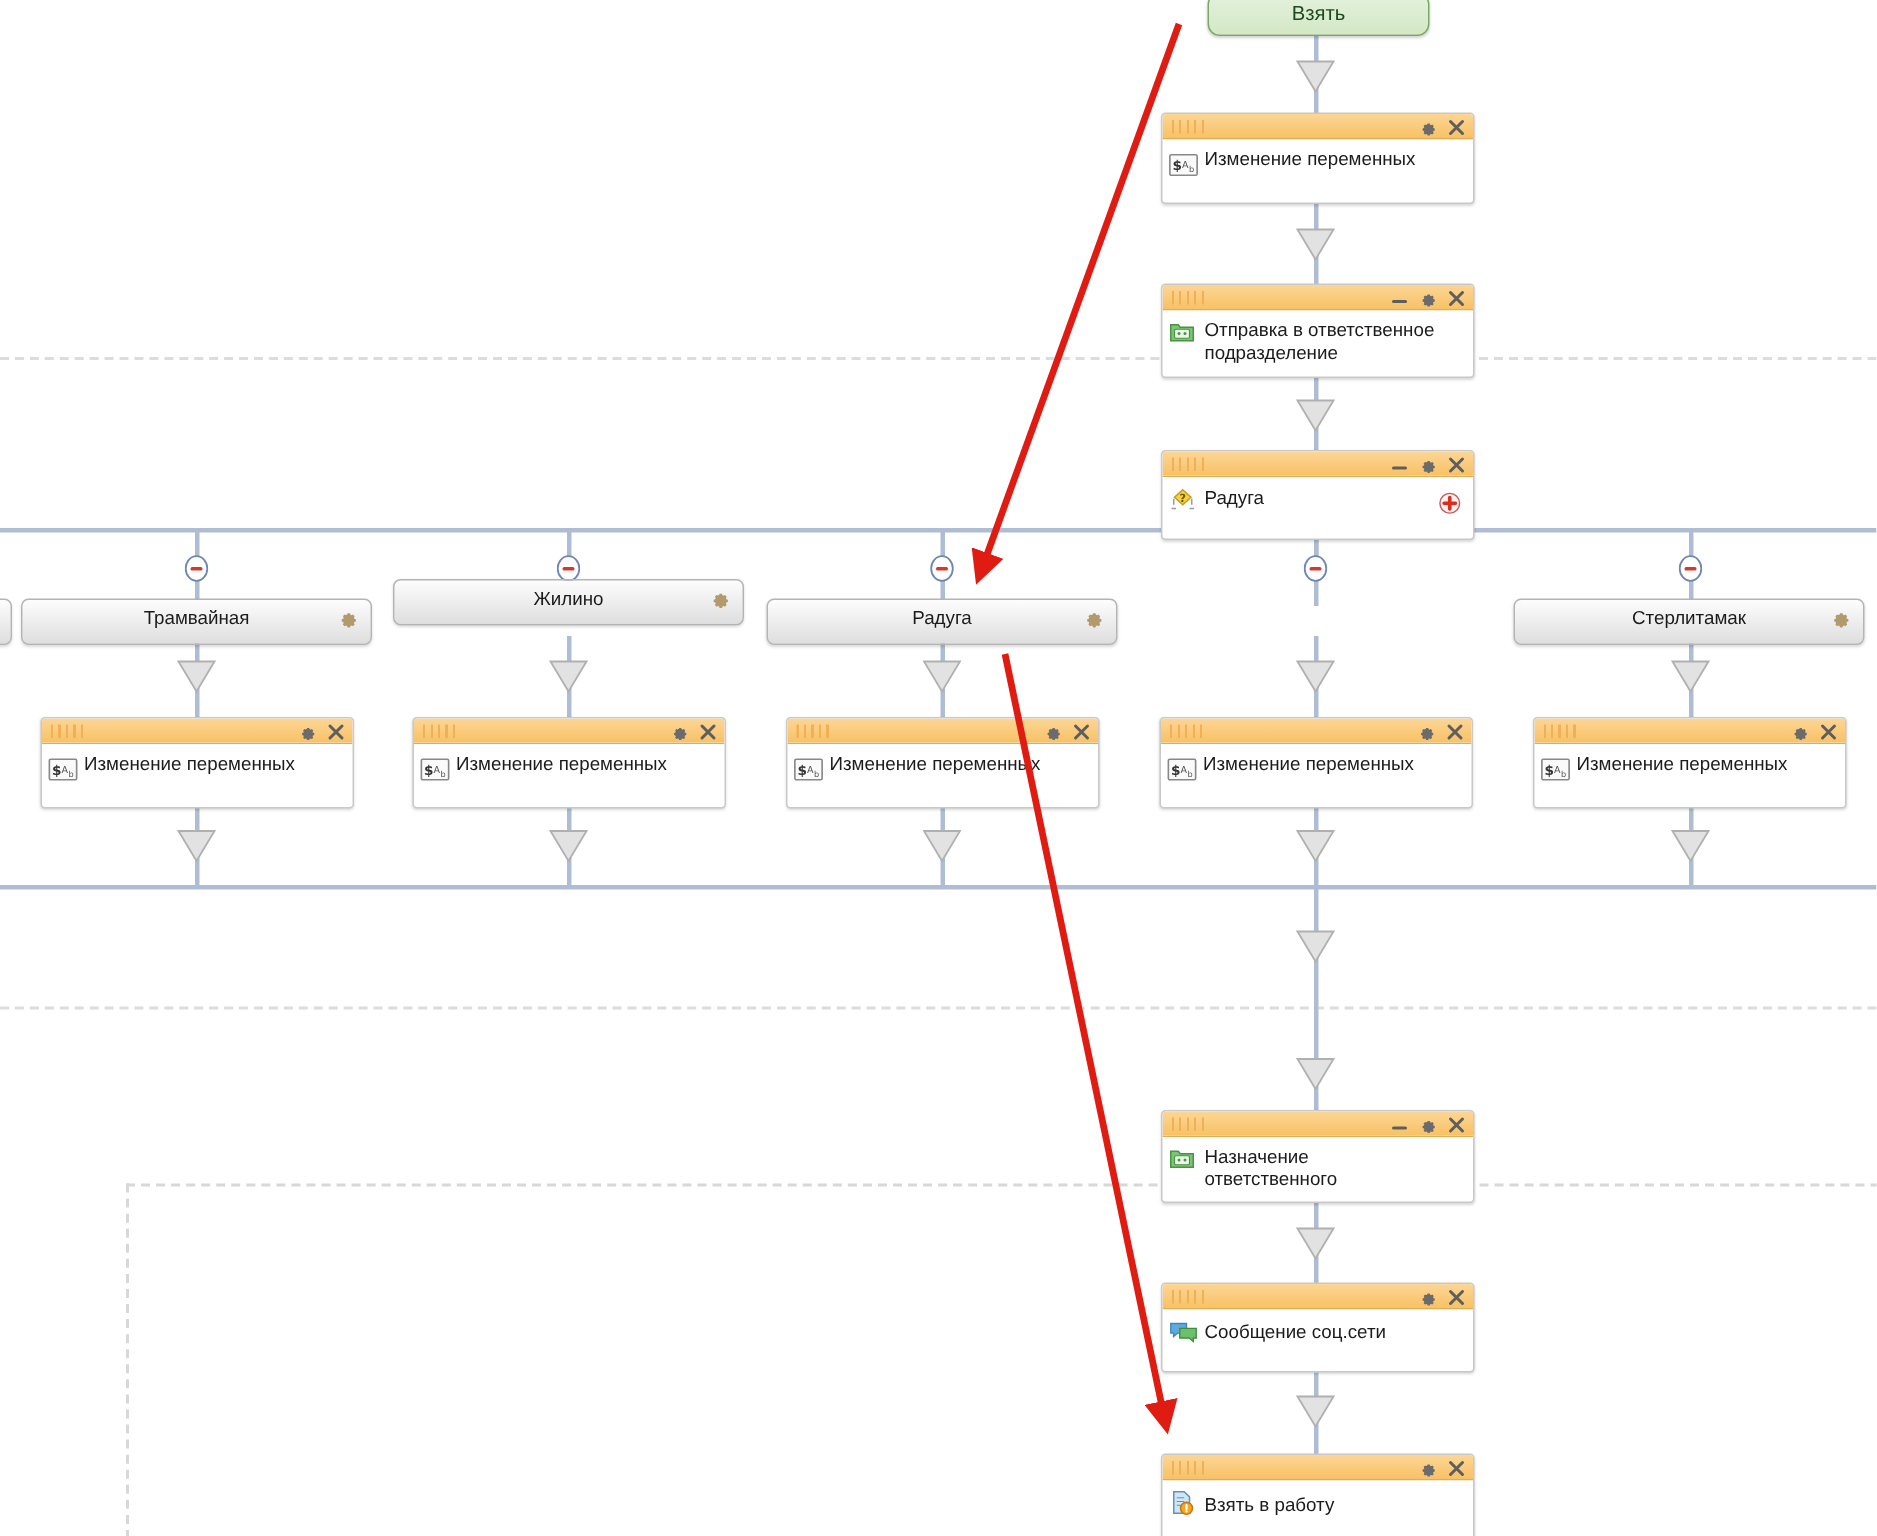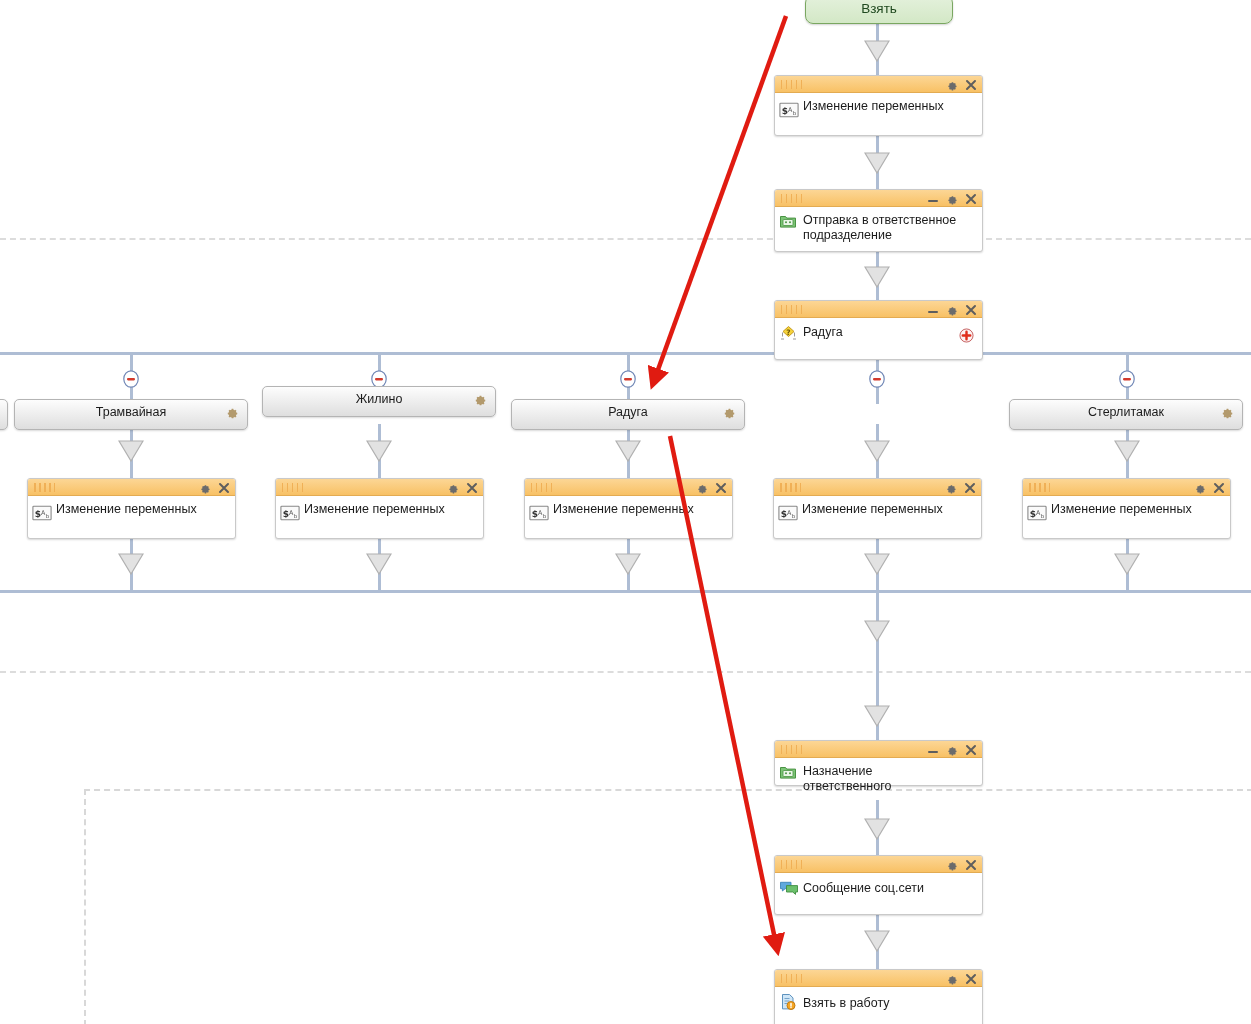--- a/index.html
+++ b/index.html
@@ -552,21 +552,21 @@
             <rect x="1" y="1" width="20" height="15" fill="#fafafa" stroke="#888" stroke-width="1.2" rx="1"></rect>
             <text x="3" y="12.5" font-size="10" font-family="DejaVu Sans, sans-serif" font-weight="bold" fill="#333">$</text>
             <text x="10" y="11" font-size="7" font-family="DejaVu Sans, sans-serif" fill="#555">A</text>
             <text x="15" y="14" font-size="6" font-family="DejaVu Sans, sans-serif" fill="#555">b</text>
           </svg>
       </div>
       <div class="ctext">Изменение переменных</div>
     </div>
   </div>
 
-  <div class="card" style="left:774px;top:740px;width:209px;height:46px;">
+  <div class="card" style="left:774px;top:740px;width:209px;height:62px;">
     <div class="titlebar">
       <div class="grip"></div>
       <div class="tb-btns">
         <div class="tb-btn">
             <svg width="12" height="12" viewBox="0 0 12 12">
               <path stroke="#5e5e5e" stroke-width="2" stroke-linecap="round" d="M2 8 L10 8"></path>
             </svg>
           </div>
         <div class="tb-btn">
             <svg width="12" height="12" viewBox="0 0 16 16">

